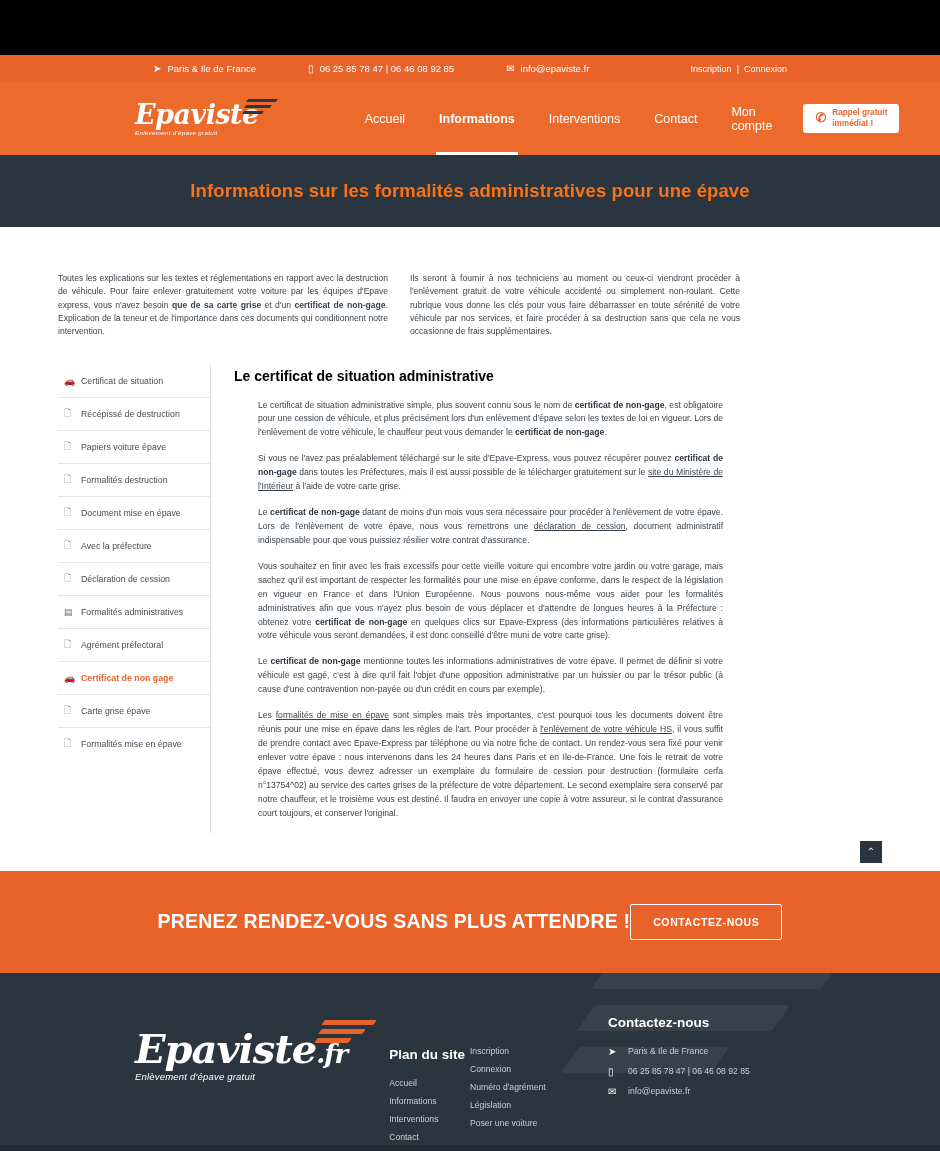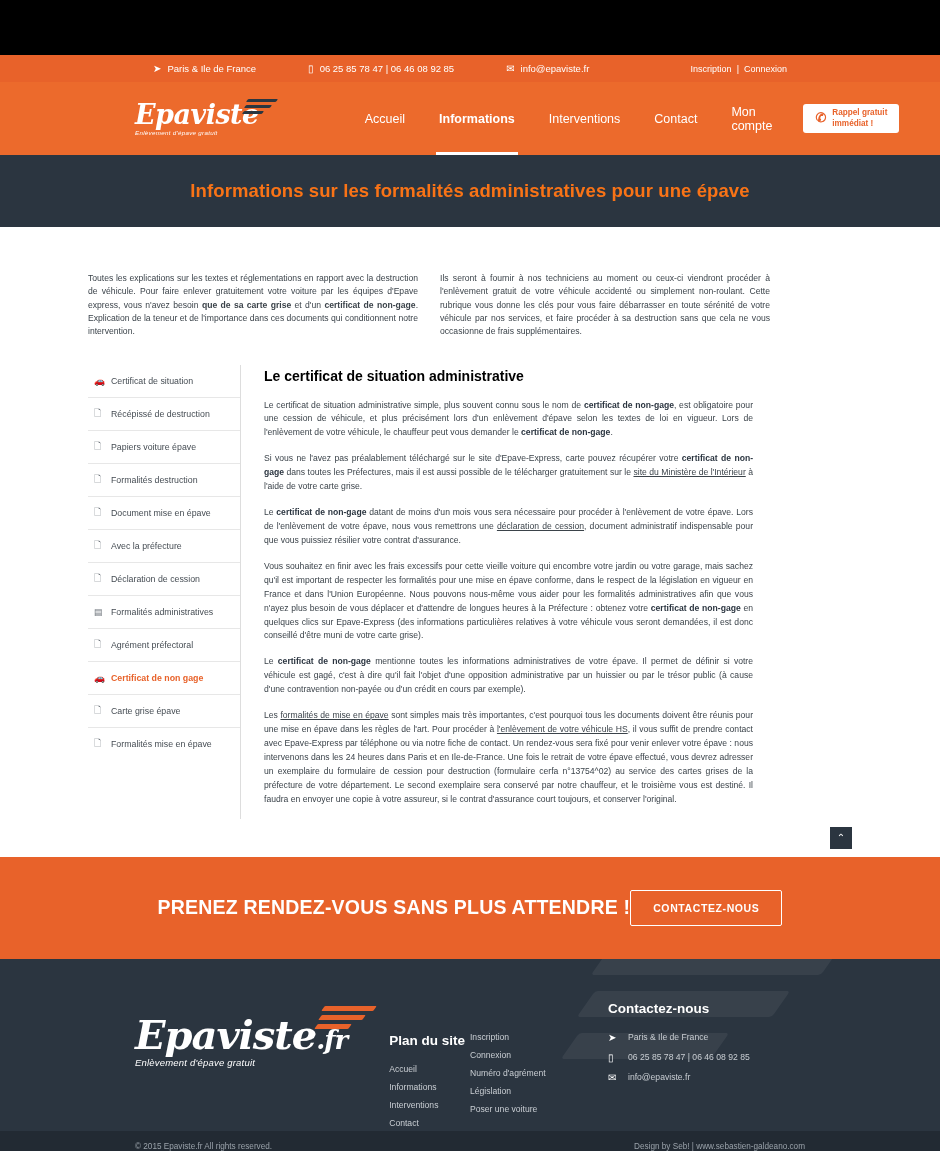--- a/index.html
+++ b/index.html
@@ -151,21 +151,21 @@
     justify-content: center;
   }
   .titleband h1 {
     color: #f97316;
     font-size: 18.5px;
     font-weight: bold;
     letter-spacing: 0.1px;
   }
 
   
-  .content-wrap { padding: 0 88px; background: #fff; border-radius: 26px; }
+  .content-wrap { padding: 0 58px; background: #fff; border-radius: 26px; }
   .intro {
     display: flex;
     gap: 22px;
     padding-top: 45px;
     padding-bottom: 26px;
   }
   .intro p {
     width: 330px;
     font-size: 8.6px;
     line-height: 1.55;
@@ -217,20 +217,21 @@
     font-weight: bold;
     margin-bottom: 15px;
     margin-top: 3px;
   }
   .article p {
     font-size: 8.6px;
     line-height: 1.62;
     color: #3b434a;
     text-align: justify;
     margin-bottom: 12px;
+    margin-left: 24px;
   }
   .article p b { font-weight: bold; color: #2b3540; }
   .article a.lnk {
     color: #3b434a;
     text-decoration: underline;
   }
 
   .totop {
     position: absolute;
     right: 0;
@@ -475,21 +476,21 @@
               <span class="sico">🗋</span>
               <span>Formalités mise en épave</span>
             </div>
           </div>
 
           <div class="article">
             <h2>Le certificat de situation administrative</h2>
 
             <p><span>Le certificat de situation administrative simple, plus souvent connu sous le nom de </span><b>certificat de non-gage</b><span>, est obligatoire pour une cession de véhicule, et plus précisément lors d'un enlèvement d'épave selon les textes de loi en vigueur. Lors de l'enlèvement de votre véhicule, le chauffeur peut vous demander le </span><b>certificat de non-gage</b><span>.</span></p>
 
-            <p><span>Si vous ne l'avez pas préalablement téléchargé sur le site d'Epave-Express, carte pouvez récupérer votre </span><b>certificat de non-gage</b><span> dans toutes les Préfectures, mais il est aussi possible de le télécharger gratuitement sur le </span><a class="lnk" href="#">site du Ministère de l'Intérieur</a><span> à l'aide de votre carte grise.</span></p>
+            <p><span>Si vous ne l'avez pas préalablement téléchargé sur le site d'Epave-Express, vous pouvez récupérer pouvez </span><b>certificat de non-gage</b><span> dans toutes les Préfectures, mais il est aussi possible de le télécharger gratuitement sur le </span><a class="lnk" href="#">site du Ministère de l'Intérieur</a><span> à l'aide de votre carte grise.</span></p>
 
             <p><span>Le </span><b>certificat de non-gage</b><span> datant de moins d'un mois vous sera nécessaire pour procéder à l'enlèvement de votre épave. Lors de l'enlèvement de votre épave, nous vous remettrons une </span><a class="lnk" href="#">déclaration de cession</a><span>, document administratif indispensable pour que vous puissiez résilier votre contrat d'assurance.</span></p>
 
             <p><span>Vous souhaitez en finir avec les frais excessifs pour cette vieille voiture qui encombre votre jardin ou votre garage, mais sachez qu'il est important de respecter les formalités pour une mise en épave conforme, dans le respect de la législation en vigueur en France et dans l'Union Européenne. Nous pouvons nous-même vous aider pour les formalités administratives afin que vous n'ayez plus besoin de vous déplacer et d'attendre de longues heures à la Préfecture : obtenez votre </span><b>certificat de non-gage</b><span> en quelques clics sur Epave-Express (des informations particulières relatives à votre véhicule vous seront demandées, il est donc conseillé d'être muni de votre carte grise).</span></p>
 
             <p><span>Le </span><b>certificat de non-gage</b><span> mentionne toutes les informations administratives de votre épave. Il permet de définir si votre véhicule est gagé, c'est à dire qu'il fait l'objet d'une opposition administrative par un huissier ou par le trésor public (à cause d'une contravention non-payée ou d'un crédit en cours par exemple).</span></p>
 
             <p><span>Les </span><a class="lnk" href="#">formalités de mise en épave</a><span> sont simples mais très importantes, c'est pourquoi tous les documents doivent être réunis pour une mise en épave dans les règles de l'art. Pour procéder à </span><a class="lnk" href="#">l'enlèvement de votre véhicule HS</a><span>, il vous suffit de prendre contact avec Epave-Express par téléphone ou via notre fiche de contact. Un rendez-vous sera fixé pour venir enlever votre épave : nous intervenons dans les 24 heures dans Paris et en Ile-de-France. Une fois le retrait de votre épave effectué, vous devrez adresser un exemplaire du formulaire de cession pour destruction (formulaire cerfa n°13754^02) au service des cartes grises de la préfecture de votre département. Le second exemplaire sera conservé par notre chauffeur, et le troisième vous est destiné. Il faudra en envoyer une copie à votre assureur, si le contrat d'assurance court toujours, et conserver l'original.</span></p>
           </div>
         </div>

